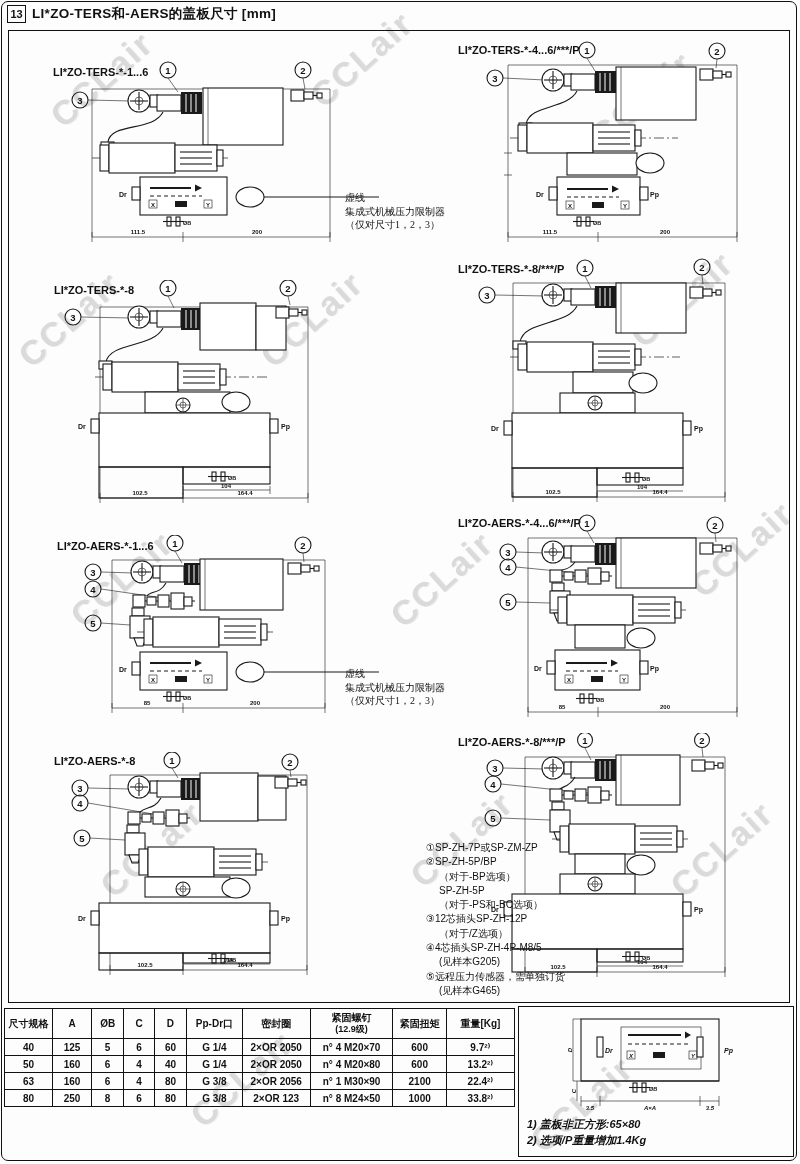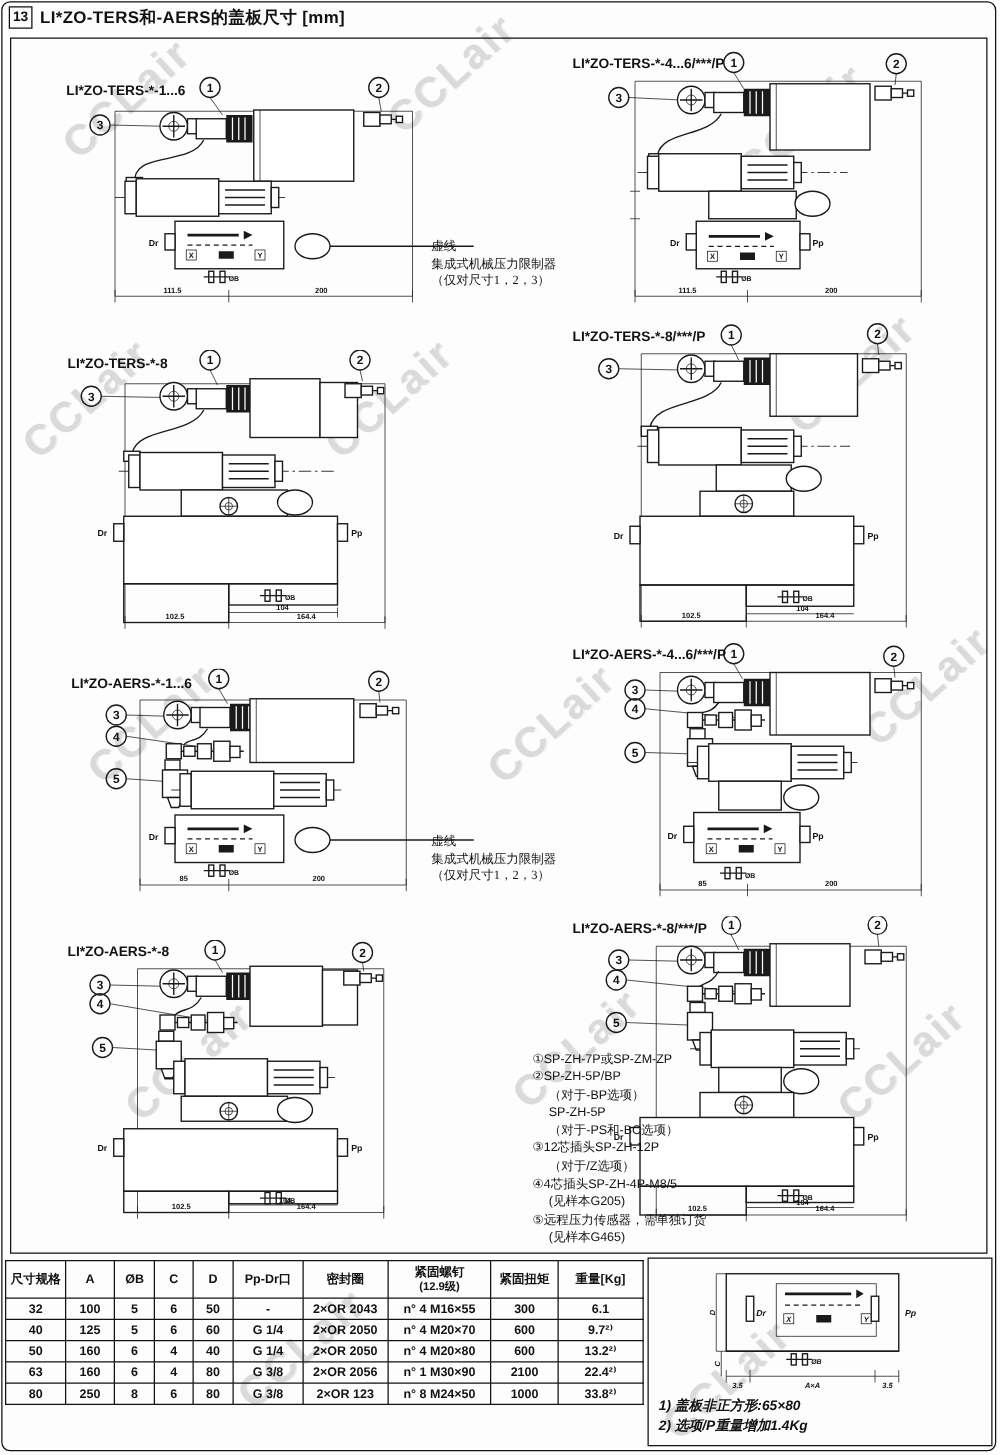--- a/index.html
+++ b/index.html
@@ -532,32 +532,20 @@
       <th>A</th>
       <th>ØB</th>
       <th>C</th>
       <th>D</th>
       <th>Pp-Dr口</th>
       <th>密封圈</th>
       <th><span>紧固螺钉</span><br>
         <span class="th-small">(12.9级)</span></th>
       <th>紧固扭矩</th>
       <th>重量[Kg]</th>
-    </tr>
-    <tr>
-      <td>32</td>
-          <td>100</td>
-      <td>5</td>
-          <td>6</td>
-      <td>50</td>
-          <td>-</td>
-      <td>2×OR 2043</td>
-          <td>n° 4 M16×55</td>
-      <td>300</td>
-          <td>6.1</td>
     </tr>
     <tr>
       <td>40</td>
           <td>125</td>
       <td>5</td>
           <td>6</td>
       <td>60</td>
           <td>G 1/4</td>
       <td>2×OR 2050</td>
           <td>n° 4 M20×70</td>

